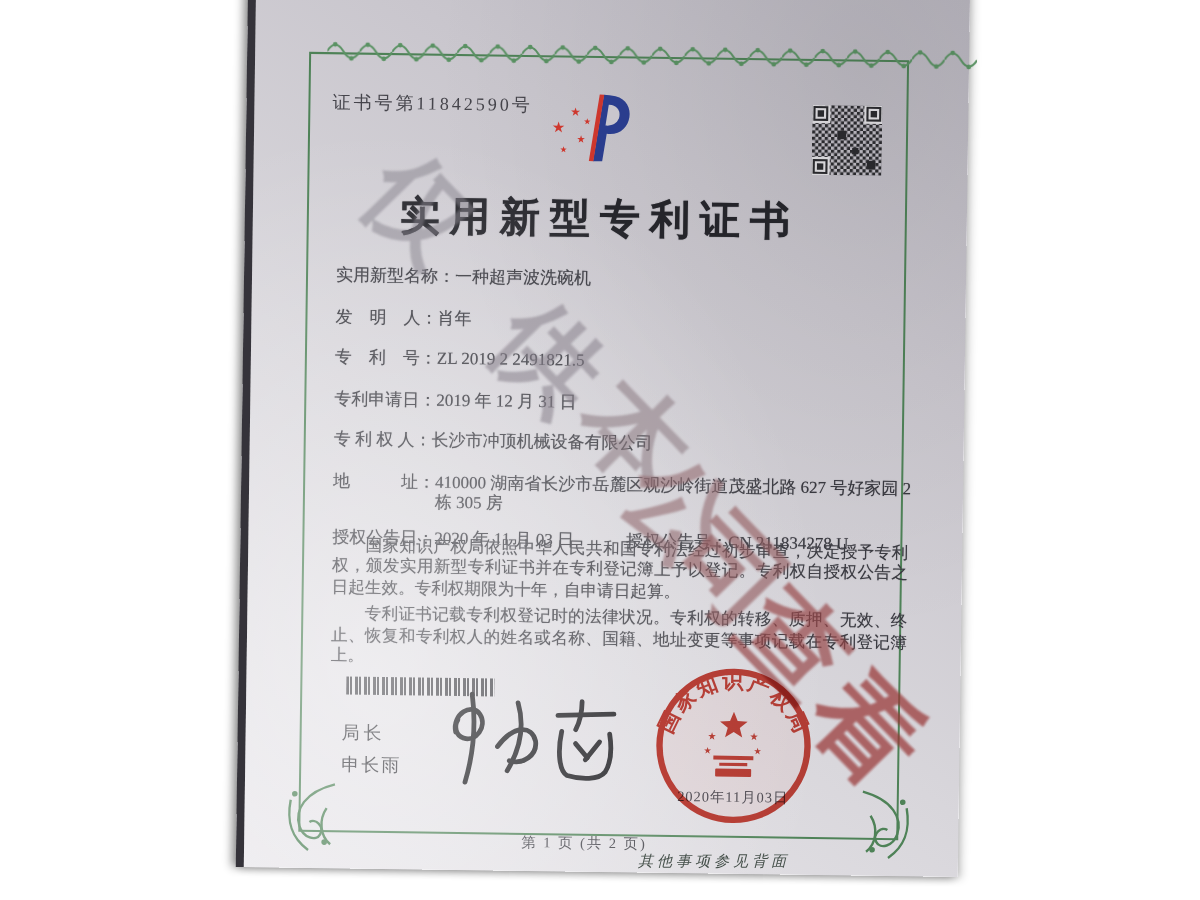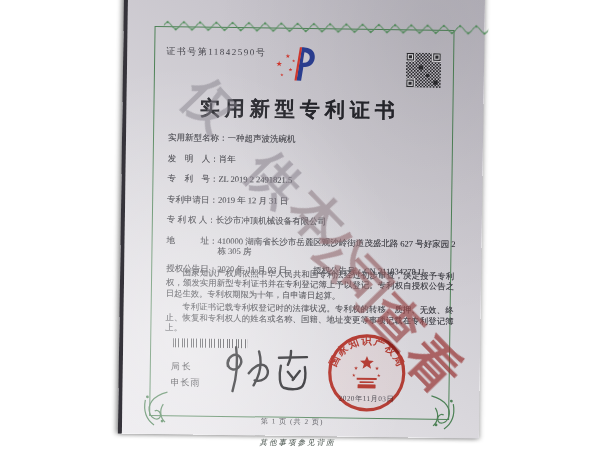--- a/index.html
+++ b/index.html
@@ -61,21 +61,21 @@
   .wm{position:absolute;font-size:52px;font-weight:bold;transform:rotate(45deg);
       font-family:"Liberation Serif","DejaVu Serif",serif;filter:blur(.4px);}
   .w1{left:57px; top:84px; color:rgba(134,130,140,.50);}
   .w2{left:122px;top:157px;color:rgba(134,128,138,.55);}
   .w3{left:166px;top:195px;color:rgba(138,120,128,.55);}
   .w4{left:189px;top:232px;color:rgba(144,104,108,.58);}
   .w5{left:216px;top:262px;color:rgba(146,88,92,.62);}
   .w6{left:247px;top:298px;color:rgba(150,68,70,.68);}
   .w7{left:284px;top:340px;color:rgba(152,54,54,.72);}
 
-  .back-note{position:absolute;left:200px;top:438px;width:195px;text-align:center;
+  .back-note{position:absolute;left:200px;top:426px;width:195px;text-align:right;
              font-size:7.5px;font-style:italic;color:#45504a;letter-spacing:2px;}
 </style>
 </head>
 <body>
 
 <div id="screen">
 
   <div class="paper">
 
     <div class="frame"></div>

